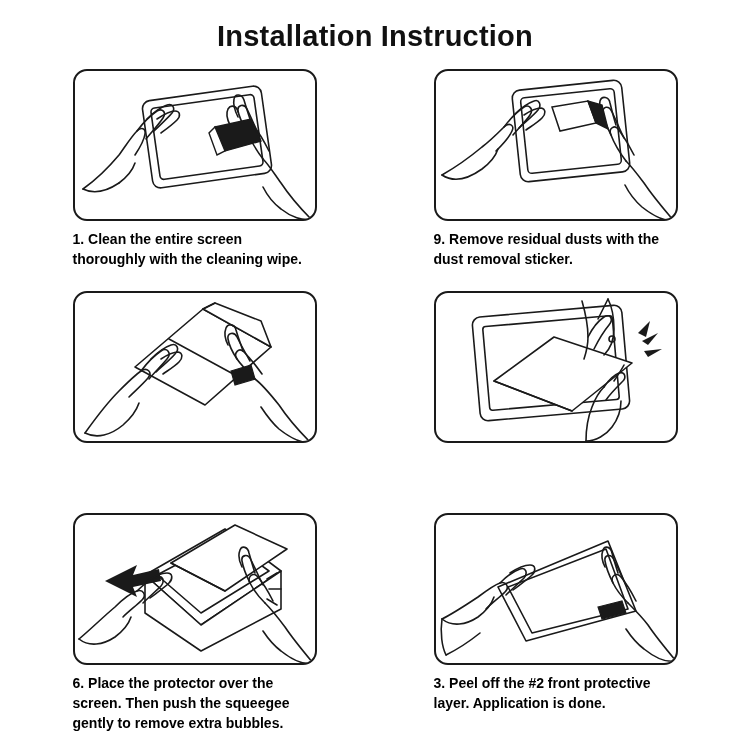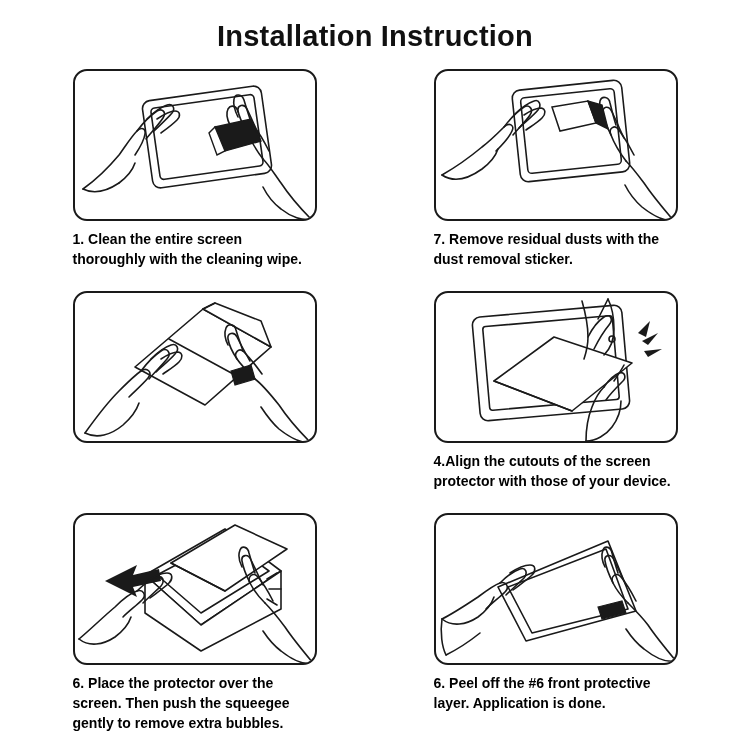--- a/index.html
+++ b/index.html
@@ -131,21 +131,21 @@
             <path d="M167 48 C164 42 163 35 164 30 C166 24 173 26 174 32 C176 40 178 48 180 54"></path>
             <path d="M238 150 C228 150 216 144 206 136 C198 129 192 120 189 114"></path>
           </g>
 
           <g>
             <polygon points="116,36 152,30 160,52 124,60" fill="#ffffff" stroke="#1a1a1a" stroke-width="1.5"></polygon>
             <polygon points="152,30 160,52 172,58 166,34" fill="#1a1a1a" stroke="#1a1a1a" stroke-width="1.4"></polygon>
           </g>
         </svg>
       </div>
-      <div class="caption">7. Remove residual dusts with the dust removal sticker.</div>
+      <div class="caption">9. Remove residual dusts with the dust removal sticker.</div>
     </div>
 
     <div class="cell">
       <div class="frame">
         <svg viewBox="0 0 244 152" width="244" height="152" aria-hidden="true">
           <g fill="none" stroke="#1a1a1a" stroke-width="1.6" stroke-linecap="round" stroke-linejoin="round">
 
             <polygon points="60,74 128,16 196,54 130,112"></polygon>
             <polygon points="128,16 196,54 186,28 140,10" fill="#ffffff"></polygon>
             <path d="M128,16 L140,10"></path>
@@ -200,21 +200,20 @@
             <path d="M150 148 C160 148 170 142 176 134 C182 126 185 116 185 108"></path>
           </g>
 
           <g fill="#1a1a1a">
             <polygon points="206,48 222,40 212,52"></polygon>
             <polygon points="208,58 226,56 212,64"></polygon>
             <polygon points="202,40 214,28 210,44"></polygon>
           </g>
         </svg>
       </div>
-      <div class="caption">4.Align the cutouts of the screen protector with those of your device.</div>
     </div>
 
     <div class="cell">
       <div class="frame">
         <svg viewBox="0 0 244 152" width="244" height="152" aria-hidden="true">
           <g fill="none" stroke="#1a1a1a" stroke-width="1.6" stroke-linecap="round" stroke-linejoin="round">
 
             <polygon points="70,60 150,14 206,56 126,110"></polygon>
             <polygon points="82,60 150,24 194,56 126,98" fill="#ffffff"></polygon>
 
@@ -273,17 +272,17 @@
             <path d="M240 146 C230 134 220 122 212 110 C206 102 198 94 192 88"></path>
             <path d="M192 88 C186 82 180 74 177 68 C174 62 180 56 185 62 C190 68 196 78 200 86"></path>
             <path d="M177 68 C173 60 170 52 169 46 C168 40 175 38 178 45 C182 53 186 62 190 70"></path>
             <path d="M169 52 C166 46 165 40 167 35 C169 30 175 32 176 38 C178 45 180 52 182 58"></path>
             <path d="M240 146 C230 148 218 142 208 134 C200 128 194 120 190 114"></path>
           </g>
 
           <polygon points="162,92 186,86 190,98 166,104" fill="#1a1a1a" stroke="#1a1a1a" stroke-width="1.2"></polygon>
         </svg>
       </div>
-      <div class="caption">6. Peel off the #6 front protective layer. Application is done.</div>
+      <div class="caption">3. Peel off the #2 front protective layer. Application is done.</div>
     </div>
 
   </div>
 </div>
 
 </body></html>

